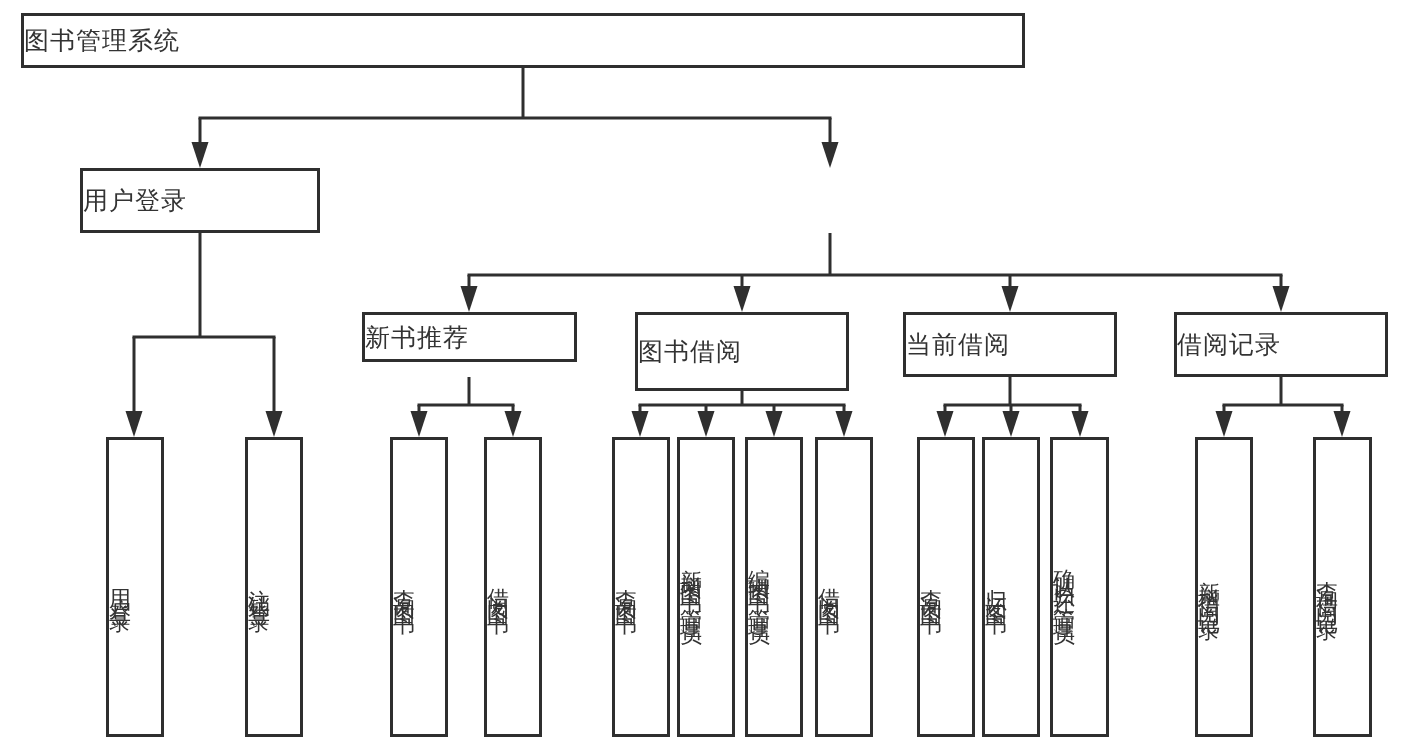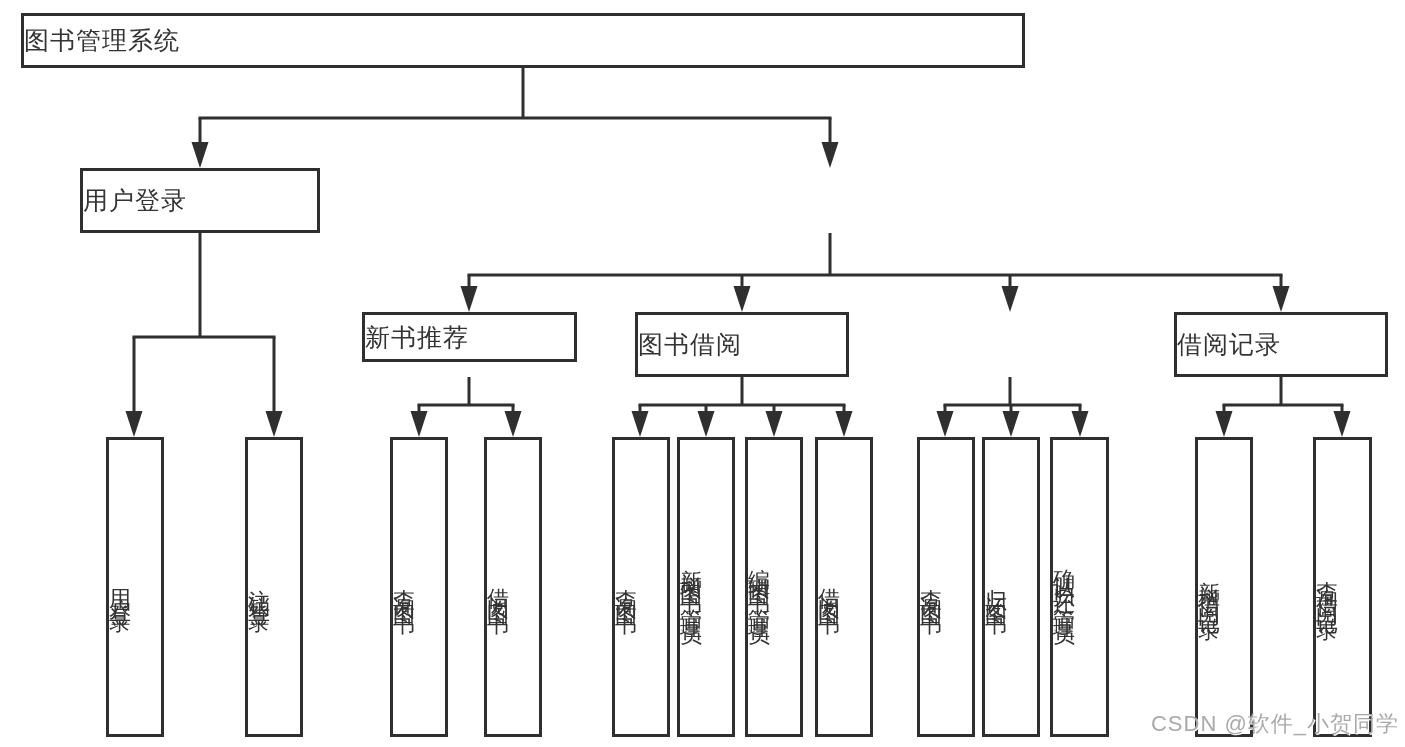--- a/index.html
+++ b/index.html
@@ -97,22 +97,25 @@
     <span>图书管理系统</span>
   </div>
 
   <div class="node h" style="left:80px;top:168px;width:240px;height:65px">
     <span>用户登录</span>
   </div>
 
   <div class="node h" style="left:362px;top:312px;width:215px;height:50px">
     <span>新书推荐</span>
   </div>
-  <div class="node h" style="left:635px;top:312px;width:214px;height:65px">
+  <div class="node h" style="left:635px;top:312px;width:214px;height:79px">
     <span>图书借阅</span>
+  </div>
+  <div class="node h" style="left:903px;top:312px;width:214px;height:65px">
+    <span>当前借阅</span>
   </div>
   <div class="node h" style="left:1174px;top:312px;width:214px;height:65px">
     <span>借阅记录</span>
   </div>
 
   <div class="node v" style="left:106px;top:437px;width:58px;height:300px">
     <span>用户登录</span>
   </div>
   <div class="node v" style="left:245px;top:437px;width:58px;height:300px">
     <span>注销登录</span>
@@ -148,15 +151,14 @@
     <span>确认归还（管理员）</span>
   </div>
 
   <div class="node v" style="left:1195px;top:437px;width:58px;height:300px">
     <span>新增借阅记录</span>
   </div>
   <div class="node v" style="left:1313px;top:437px;width:59px;height:300px">
     <span>查询借阅记录</span>
   </div>
 
-  <div class="watermark">CSDN @软件_小贺同学</div>
 
 </div>
 
 </body></html>

